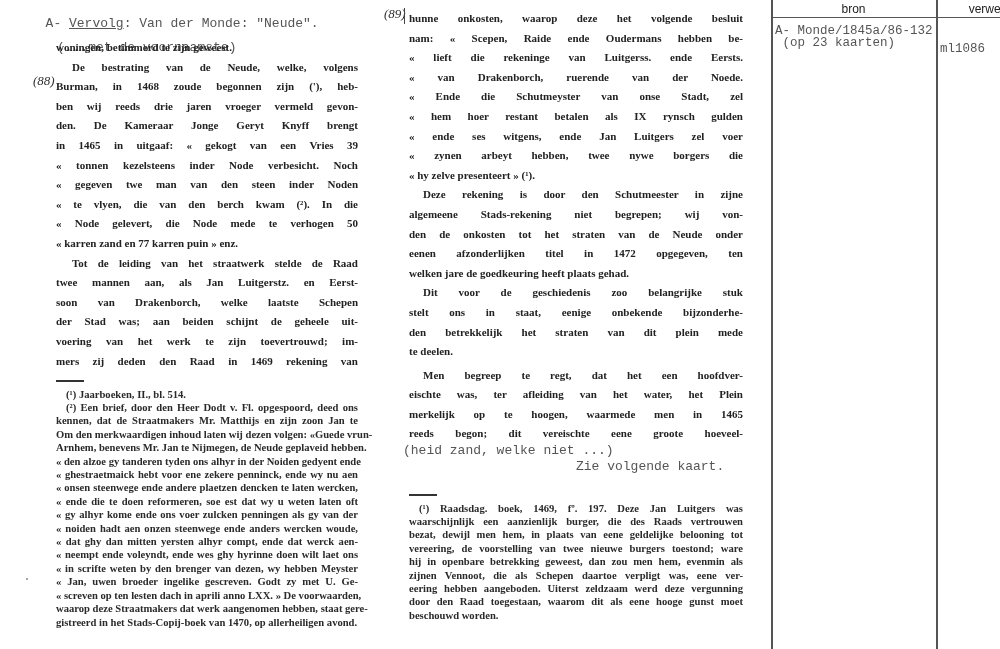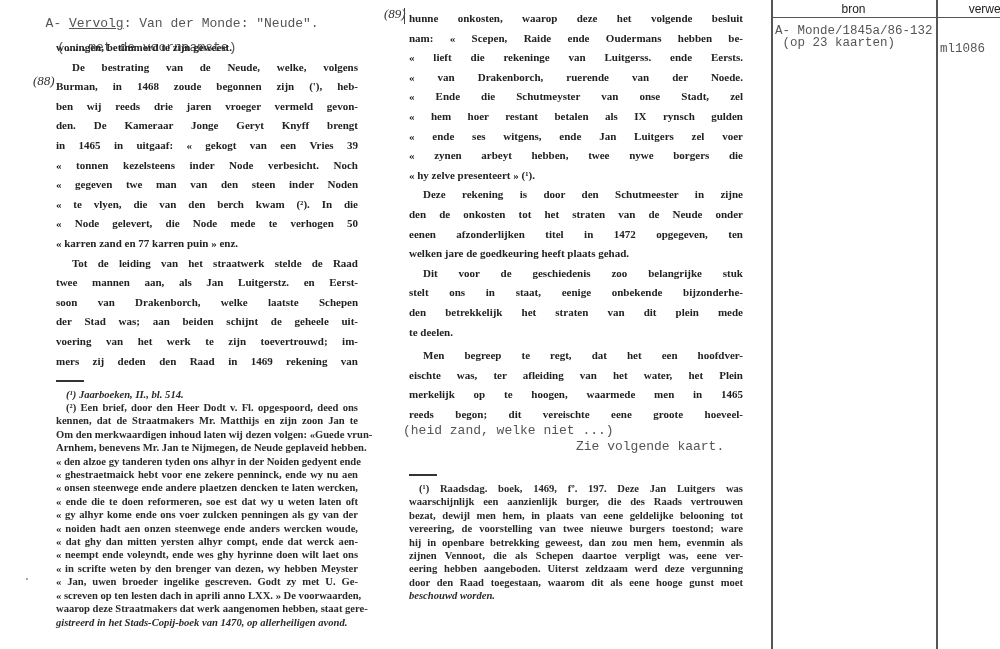--- a/index.html
+++ b/index.html
@@ -16,21 +16,21 @@
 
   .body-text { font-family: "Liberation Serif", "DejaVu Serif", serif; font-size: 11px; line-height: 19.6px; text-align: justify; font-weight: bold; color: #222; }
   .line { display: block; white-space: nowrap; text-align-last: justify; text-align: justify; }
   .line.last { text-align-last: left; }
 
   .margin-note { position: absolute; font-family: "Liberation Serif", serif; font-style: italic; font-size: 13px; color: #333; }
 
   .fn-rule { width: 28px; height: 1.5px; background: #333; margin: 9px 0 6px 0; }
   .footnotes { font-family: "Liberation Serif", "DejaVu Serif", serif; font-size: 10.6px; line-height: 13.4px; font-weight: bold; color: #2a2a2a; text-align: justify; }
   .footnotes .line { text-align-last: justify; }
-  .footnotes .line.last { text-align-last: left; font-style: italic; }
+  .footnotes .line.last { text-align-last: left; }
   .footnotes .fi { text-indent: 10px; }
 
   .typed-cont { font-size: 13px; line-height: 14px; white-space: pre; }
 
   .table-wrap { position: absolute; left: 757px; top: 0; width: 243px; height: 649px; margin-left: 14px; }
   .tbl-vline { position: absolute; top: 0; width: 2px; height: 649px; background: #555; }
   .tbl-hline { position: absolute; left: 0; top: 17px; width: 243px; height: 1px; background: #555; }
   .tbl-head { position: absolute; top: 2px; font-size: 12px; color: #222; }
   .tbl-cell { position: absolute; font-size: 12.5px; line-height: 12px; white-space: pre; color: #555; }
   .dot { position: absolute; width: 2px; height: 2px; background: #888; border-radius: 1px; }
@@ -98,20 +98,21 @@
     <span class="line">hunne onkosten, waarop deze het volgende besluit</span>
     <span class="line">nam: « Scepen, Raide ende Oudermans hebben be-</span>
     <span class="line">« lieft die rekeninge van Luitgerss. ende Eersts.</span>
     <span class="line">« van Drakenborch, ruerende van der Noede.</span>
     <span class="line">« Ende die Schutmeyster van onse Stadt, zel</span>
     <span class="line">« hem hoer restant betalen als IX rynsch gulden</span>
     <span class="line">« ende ses witgens, ende Jan Luitgers zel voer</span>
     <span class="line">« zynen arbeyt hebben, twee nywe borgers die</span>
     <span class="line last">« hy zelve presenteert » (¹).</span>
     <span class="line" style="padding-left:14px">Deze rekening is door den Schutmeester in zijne</span>
+    <span class="line">algemeene Stads-rekening niet begrepen; wij von-</span>
     <span class="line">den de onkosten tot het straten van de Neude onder</span>
     <span class="line">eenen afzonderlijken titel in 1472 opgegeven, ten</span>
     <span class="line last">welken jare de goedkeuring heeft plaats gehad.</span>
     <span class="line" style="padding-left:14px">Dit voor de geschiedenis zoo belangrijke stuk</span>
     <span class="line">stelt ons in staat, eenige onbekende bijzonderhe-</span>
     <span class="line">den betrekkelijk het straten van dit plein mede</span>
     <span class="line last">te deelen.</span>
     <span class="line" style="padding-left:14px; margin-top:4px">Men begreep te regt, dat het een hoofdver-</span>
     <span class="line">eischte was, ter afleiding van het water, het Plein</span>
     <span class="line">merkelijk op te hoogen, waarmede men in 1465</span>

